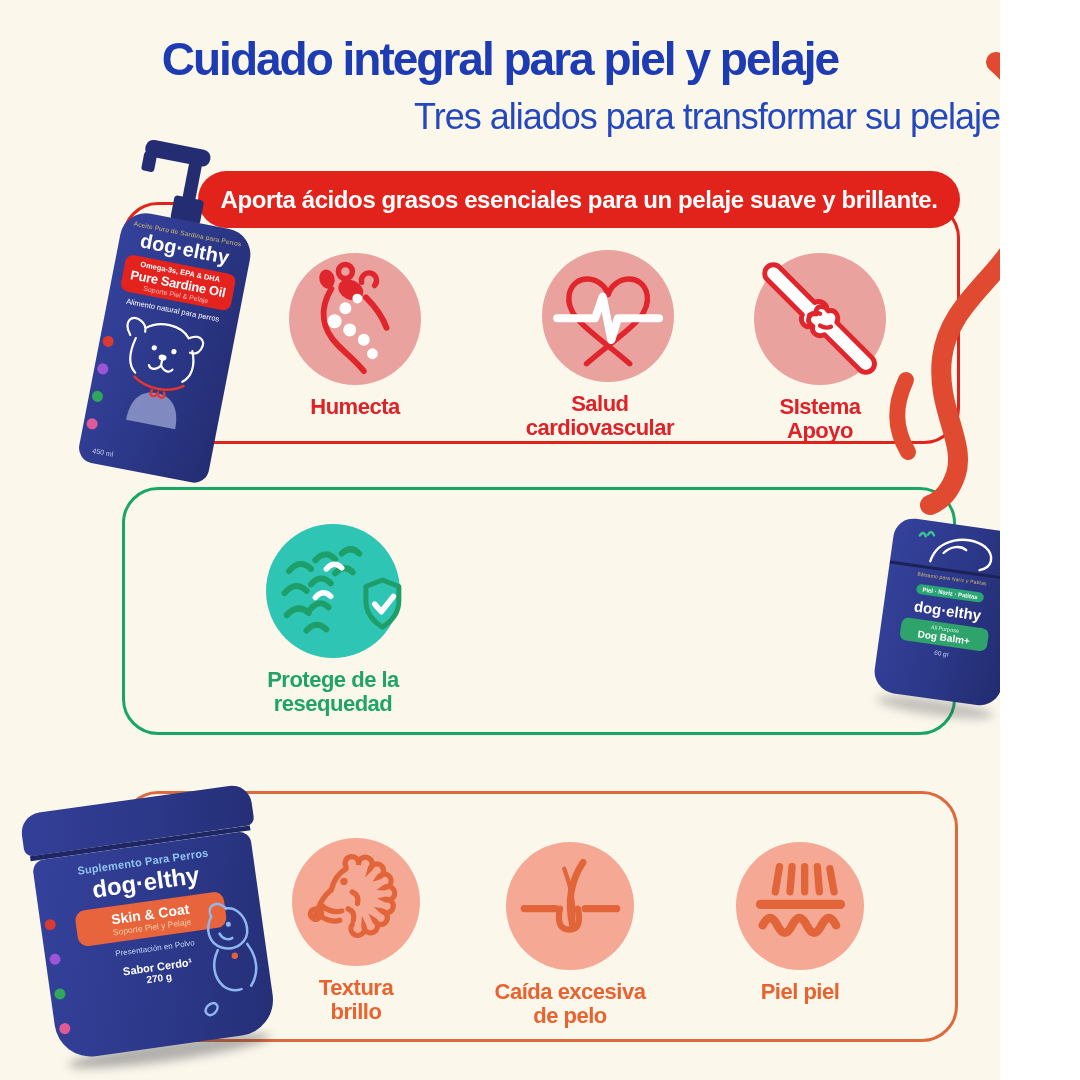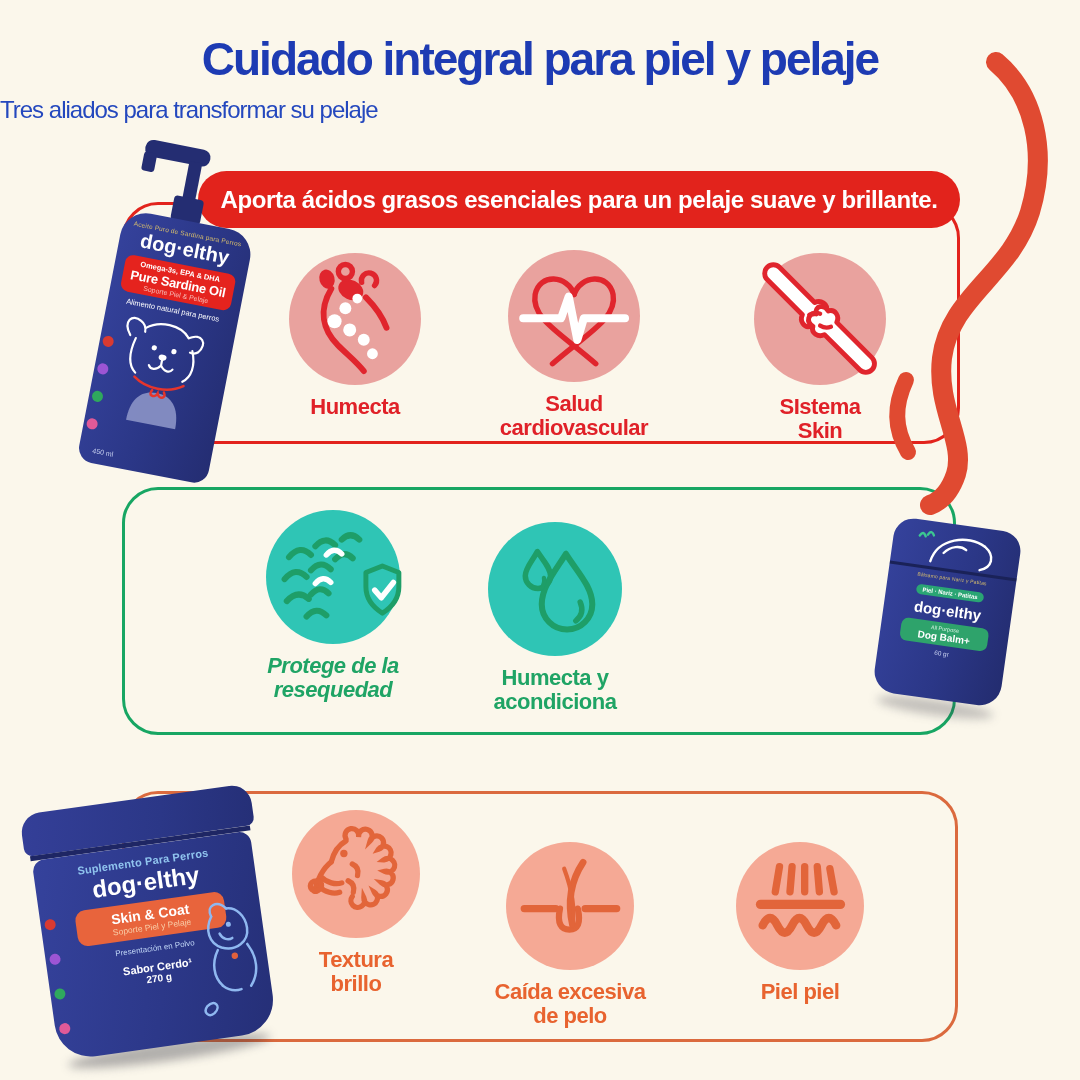--- a/index.html
+++ b/index.html
@@ -5,26 +5,26 @@
   :root{
     --bg:#FBF7EB; --title_blue:#1D3BB3; --subtitle_blue:#2448BE;
     --red:#E2231C; --red_circle:#E9A29E; --red_text:#E02128;
     --green:#17A663; --teal_circle:#2FC5B5; --green_circle:#3CC791; --green_text:#1FA465;
     --orange:#E7633B; --orange_border:#DB6A3E; --salmon_circle:#F5A995; --orange_text:#E8632F;
     --swoosh:#E04A31; --product_blue:#2E3B90; --product_blue_dark:#242D72;
   }
   *{margin:0;padding:0;box-sizing:border-box;}
   html,body{width:1080px;height:1080px;}
   body{font-family:"Liberation Sans","DejaVu Sans",sans-serif;background:#fff;}
-  .canvas{position:relative;width:1080px;height:1080px;background:var(--bg);overflow:hidden;}
+  .canvas{position:relative;width:1000px;height:1080px;background:var(--bg);overflow:hidden;}
 
   .page-title{position:absolute;top:32px;left:0;width:100%;text-align:center;
     font-size:46px;font-weight:800;letter-spacing:-2px;color:var(--title_blue);}
-  .page-subtitle{position:absolute;top:96px;left:0;width:100%;text-align:left;
-    font-size:24px;font-weight:400;letter-spacing:-1px;color:var(--subtitle_blue);}
+  .page-subtitle{position:absolute;top:96px;left:0;width:100%;text-align:right;
+    font-size:36px;font-weight:400;letter-spacing:-1px;color:var(--subtitle_blue);}
 
   .swoosh{position:absolute;left:0;top:0;width:1080px;height:1080px;pointer-events:none;z-index:2;}
 
   .sec-box{position:absolute;border-radius:36px;background:transparent;z-index:1;}
   .sec-box.red{left:122px;top:202px;width:838px;height:242px;border:3px solid var(--red);}
   .sec-box.green{left:122px;top:487px;width:834px;height:248px;border:3px solid var(--green);}
   .sec-box.orange{left:122px;top:791px;width:836px;height:251px;border:3px solid var(--orange_border);}
 
   .banner{position:absolute;z-index:4;display:flex;align-items:center;justify-content:center;
     color:#fff;font-weight:800;border-radius:29px;text-align:left;letter-spacing:-.4px;}
@@ -126,21 +126,21 @@
           <circle cx="31" cy="52" r="6.5" fill="#fff"></circle>
         <circle cx="45" cy="60" r="6" fill="#fff"></circle>
           <circle cx="58" cy="69" r="5.5" fill="#fff"></circle>
         <circle cx="52" cy="31" r="4.5" fill="#fff"></circle>
           <circle cx="66" cy="82" r="5" fill="#fff"></circle>
       </svg>
     </div>
     <div class="feature-label t-red">Humecta</div>
   </div>
 
-  <div class="feature" style="left:474px;top:250px;">
+  <div class="feature" style="left:474px;top:250px;align-items:flex-end;">
     <div class="icon-circle c-red">
       <svg viewBox="0 0 100 100">
         <path d="M50 30 C 44 12, 18 10, 14 30 C 10 52, 38 66, 70 94" fill="none" stroke="#E0252D" stroke-width="5" stroke-linecap="round"></path>
         <path d="M50 30 C 56 12, 82 10, 86 30 C 90 52, 62 66, 30 94" fill="none" stroke="#E0252D" stroke-width="5" stroke-linecap="round"></path>
         <path d="M3 52 H 38 L 45 32 L 53 72 L 59 52 H 97" fill="none" stroke="#fff" stroke-width="7.5" stroke-linecap="round" stroke-linejoin="round"></path>
       </svg>
     </div>
     <div class="feature-label t-red">Salud
 cardiovascular</div>
   </div>
@@ -151,26 +151,26 @@
         <g transform="translate(28 29) rotate(45)">
           <path d="M -30 -8 h 46 c 2 -6 10 -8 13 -2 c 8 -2 12 6 6 10 c 6 4 2 12 -6 10 c -3 6 -11 4 -13 -2 h -46 a 8 8 0 0 1 0 -16 z" fill="#fff" stroke="#E0252D" stroke-width="4.5" stroke-linejoin="round"></path>
         </g>
         <g transform="translate(71 70) rotate(225)">
           <path d="M -30 -8 h 46 c 2 -6 10 -8 13 -2 c 8 -2 12 6 6 10 c 6 4 2 12 -6 10 c -3 6 -11 4 -13 -2 h -46 a 8 8 0 0 1 0 -16 z" fill="#fff" stroke="#E0252D" stroke-width="4.5" stroke-linejoin="round"></path>
         </g>
         <path d="M40 46 q 5 -3 10 -1 M50 56 q 5 3 10 1" fill="none" stroke="#E0252D" stroke-width="4" stroke-linecap="round"></path>
       </svg>
     </div>
     <div class="feature-label t-red">SIstema
-Skin</div>
+Apoyo</div>
   </div>
 
   <div class="sec-box green"></div>
 
-  <div class="feature" style="left:233px;top:510px;font-style:italic;">
+  <div class="feature" style="left:233px;top:524px;">
     <div class="icon-circle c-teal">
       <svg viewBox="0 0 100 100">
         <g fill="none" stroke="#1E9E68" stroke-width="5.5" stroke-linecap="round">
           <path d="M10 32 q 10 -12 20 -2"></path>
             <path d="M34 22 q 9 -10 18 -1"></path>
             <path d="M58 16 q 8 -8 16 0"></path>
           <path d="M6 52 q 10 -12 20 -2"></path>
             <path d="M30 44 q 9 -10 18 -1"></path>
             <path d="M52 34 q 8 -9 16 -1"></path>
           <path d="M8 72 q 10 -11 20 -2"></path>
@@ -182,37 +182,25 @@
             <path d="M34 56 q 7 -8 14 -1"></path>
         </g>
         <path d="M80 46 l 15 -6 l 15 6 v 13 c 0 12 -7 19 -15 24 c -8 -5 -15 -12 -15 -24 z" fill="#2FC5B5" stroke="#1E9E68" stroke-width="4.5" stroke-linejoin="round"></path>
         <path d="M88 62 l 6 7 l 11 -14" fill="none" stroke="#fff" stroke-width="5" stroke-linecap="round" stroke-linejoin="round"></path>
       </svg>
     </div>
     <div class="feature-label t-green">Protege de la
 resequedad</div>
   </div>
 
-  <div class="feature" style="left:455px;top:522px;">
-    <div class="icon-circle c-teal">
-      <svg viewBox="0 0 100 100">
-        <path d="M60 18 C 50 34, 38 48, 38 64 a 23 23 0 0 0 46 0 C 84 48 70 34 60 18 z" fill="none" stroke="#1E9E68" stroke-width="5.5" stroke-linejoin="round"></path>
-        <path d="M73 62 c 3 7 1 13 -4 17" fill="none" stroke="#1E9E68" stroke-width="5" stroke-linecap="round"></path>
-        <path d="M34 16 c -5 9 -11 15 -11 22 a 11.5 11.5 0 0 0 23 0 c 0 -7 -6 -13 -12 -22 z" fill="none" stroke="#1E9E68" stroke-width="5" stroke-linejoin="round"></path>
-        <path d="M40 40 c 1 4 0 6 -2 9" fill="none" stroke="#1E9E68" stroke-width="4" stroke-linecap="round"></path>
-      </svg>
-    </div>
-    <div class="feature-label t-green">Humecta y
-acondiciona</div>
-  </div>
 
 
   <div class="sec-box orange"></div>
 
-  <div class="feature" style="left:256px;top:810px;">
+  <div class="feature" style="left:256px;top:838px;">
     <div class="icon-circle c-salmon">
       <svg viewBox="0 0 100 100">
         <path d="M40 16 a 6.5 6.5 0 1 1 12 -2 a 6.5 6.5 0 1 1 11 4 a 6.5 6.5 0 1 1 8 8 a 6.5 6.5 0 1 1 5 10 a 6.5 6.5 0 1 1 1 11 a 6.5 6.5 0 1 1 -3 11 a 6.5 6.5 0 1 1 -7 9 a 6.5 6.5 0 1 1 -10 5 a 6.5 6.5 0 1 1 -11 -1" fill="none" stroke="#E2653A" stroke-width="5" stroke-linecap="round"></path>
         <g fill="none" stroke="#E2653A" stroke-width="5" stroke-linecap="round">
           <path d="M40 18 C 33 22, 28 30, 26 38"></path>
           <path d="M26 38 C 18 44, 12 56, 10 66"></path>
           <path d="M16 52 C 22 58, 30 60, 36 58"></path>
           <path d="M14 61 C 20 67, 28 69, 34 67"></path>
           <path d="M12 66 c -8 0 -8 -10 0 -10 c 7 0 6 9 -1 10"></path>
           <path d="M46 40 q 7 3 5 11"></path>

